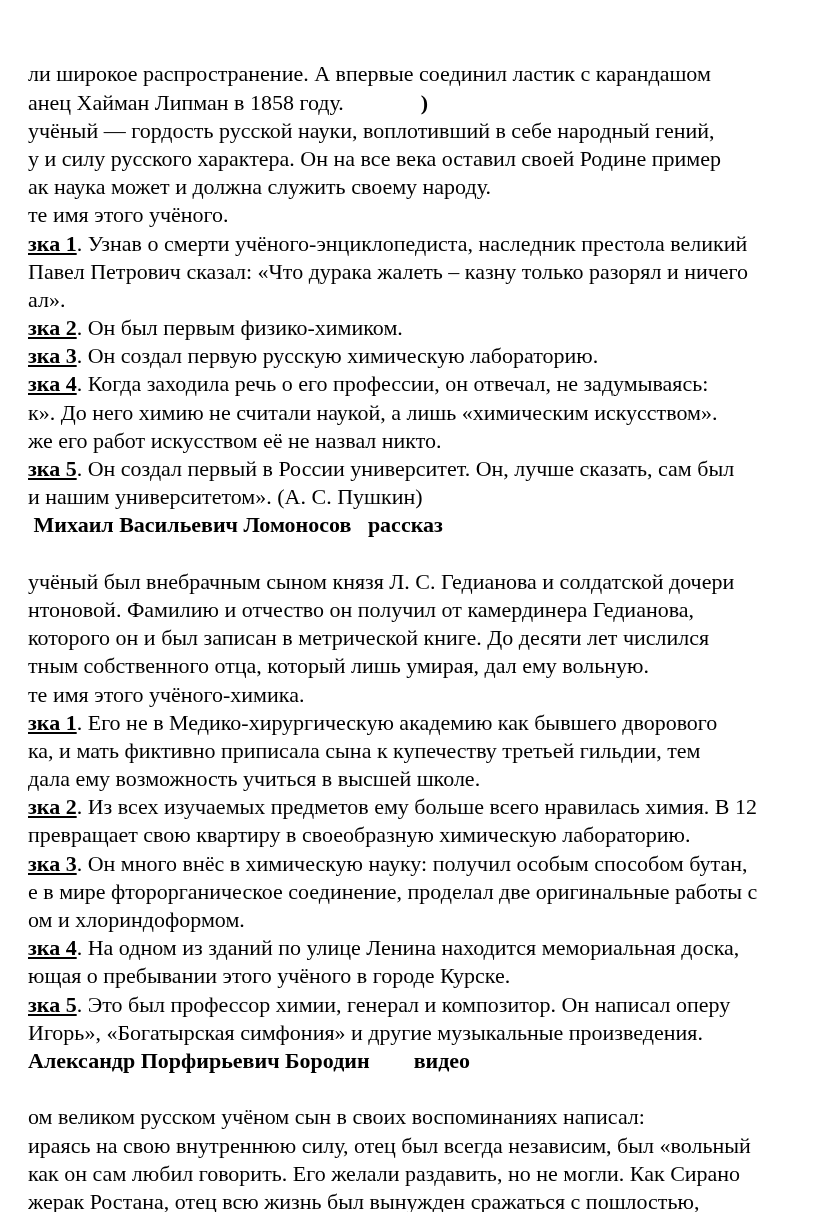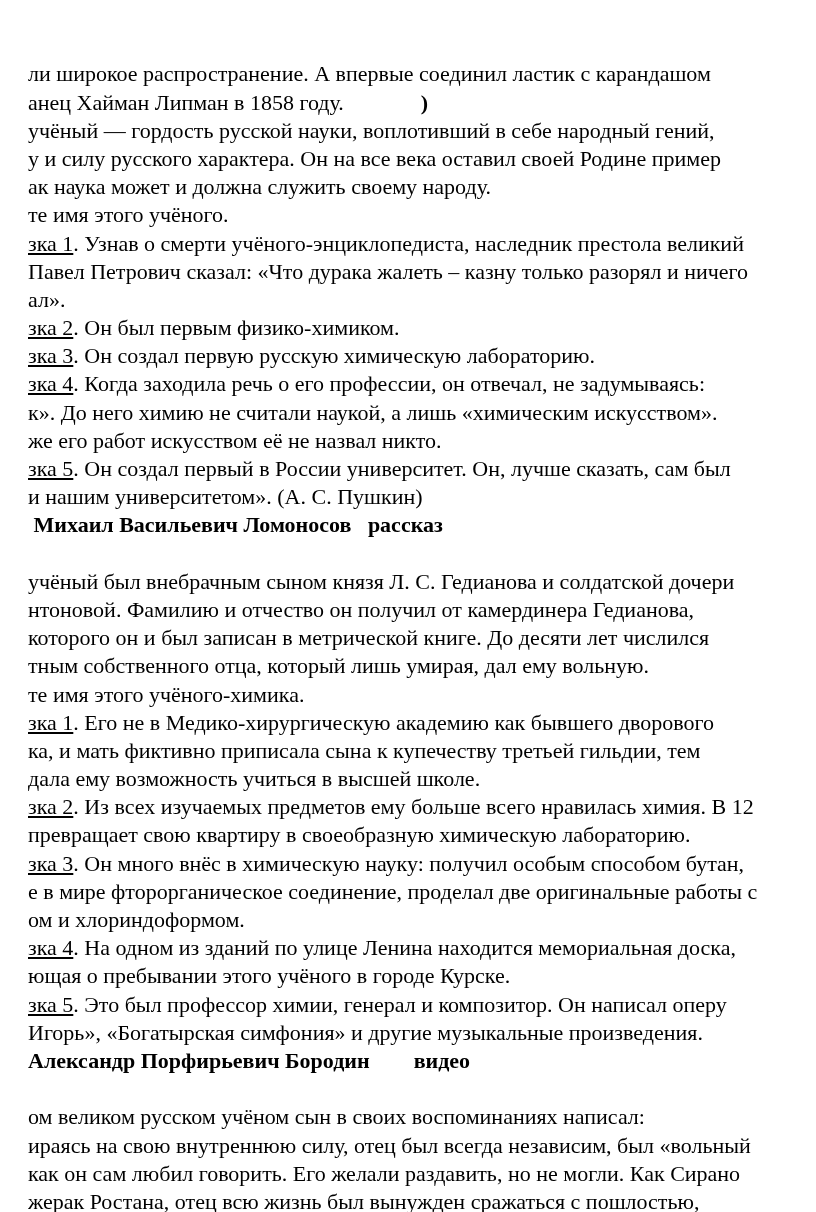--- a/index.html
+++ b/index.html
@@ -24,20 +24,20 @@
     box-sizing: border-box;
     white-space: pre;
     overflow: hidden;
     margin-left: 28px;
   }
   .line {
     height: 28.2px;
     white-space: pre;
   }
   .seg-bold { font-weight: bold; }
-  .seg-underline { text-decoration: underline; }
+  .seg-underline { text-decoration: underline; font-weight: bold; }
 </style>
 </head>
 <body>
 
 <div class="page">
   <div id="doc-lines"><div class="line"><span>ли широкое распространение. А впервые соединил ластик с карандашом</span></div><div class="line"><span>анец Хайман Липман в 1858 году.              </span><span class="seg-bold">)</span></div><div class="line"><span>учёный — гордость русской науки, воплотивший в себе народный гений,</span></div><div class="line"><span>у и силу русского характера. Он на все века оставил своей Родине пример</span></div><div class="line"><span>ак наука может и должна служить своему народу.</span></div><div class="line"><span>те имя этого учёного.</span></div><div class="line"><span class="seg-underline">зка 1</span><span>. Узнав о смерти учёного-энциклопедиста, наследник престола великий</span></div><div class="line"><span>Павел Петрович сказал: «Что дурака жалеть – казну только разорял и ничего</span></div><div class="line"><span>ал».</span></div><div class="line"><span class="seg-underline">зка 2</span><span>. Он был первым физико-химиком.</span></div><div class="line"><span class="seg-underline">зка 3</span><span>. Он создал первую русскую химическую лабораторию.</span></div><div class="line"><span class="seg-underline">зка 4</span><span>. Когда заходила речь о его профессии, он отвечал, не задумываясь:</span></div><div class="line"><span>к». До него химию не считали наукой, а лишь «химическим искусством».</span></div><div class="line"><span>же его работ искусством её не назвал никто.</span></div><div class="line"><span class="seg-underline">зка 5</span><span>. Он создал первый в России университет. Он, лучше сказать, сам был</span></div><div class="line"><span>и нашим университетом». (А. С. Пушкин)</span></div><div class="line"><span class="seg-bold"> Михаил Васильевич Ломоносов   рассказ</span></div><div class="line">&nbsp;</div><div class="line"><span>учёный был внебрачным сыном князя Л. С. Гедианова и солдатской дочери</span></div><div class="line"><span>нтоновой. Фамилию и отчество он получил от камердинера Гедианова,</span></div><div class="line"><span>которого он и был записан в метрической книге. До десяти лет числился</span></div><div class="line"><span>тным собственного отца, который лишь умирая, дал ему вольную.</span></div><div class="line"><span>те имя этого учёного-химика.</span></div><div class="line"><span class="seg-underline">зка 1</span><span>. Его не в Медико-хирургическую академию как бывшего дворового</span></div><div class="line"><span>ка, и мать фиктивно приписала сына к купечеству третьей гильдии, тем</span></div><div class="line"><span>дала ему возможность учиться в высшей школе.</span></div><div class="line"><span class="seg-underline">зка 2</span><span>. Из всех изучаемых предметов ему больше всего нравилась химия. В 12</span></div><div class="line"><span>превращает свою квартиру в своеобразную химическую лабораторию.</span></div><div class="line"><span class="seg-underline">зка 3</span><span>. Он много внёс в химическую науку: получил особым способом бутан,</span></div><div class="line"><span>е в мире фторорганическое соединение, проделал две оригинальные работы с</span></div><div class="line"><span>ом и хлориндоформом.</span></div><div class="line"><span class="seg-underline">зка 4</span><span>. На одном из зданий по улице Ленина находится мемориальная доска,</span></div><div class="line"><span>ющая о пребывании этого учёного в городе Курске.</span></div><div class="line"><span class="seg-underline">зка 5</span><span>. Это был профессор химии, генерал и композитор. Он написал оперу</span></div><div class="line"><span>Игорь», «Богатырская симфония» и другие музыкальные произведения.</span></div><div class="line"><span class="seg-bold">Александр Порфирьевич Бородин        видео</span></div><div class="line">&nbsp;</div><div class="line"><span>ом великом русском учёном сын в своих воспоминаниях написал:</span></div><div class="line"><span>ираясь на свою внутреннюю силу, отец был всегда независим, был «вольный</span></div><div class="line"><span>как он сам любил говорить. Его желали раздавить, но не могли. Как Сирано</span></div><div class="line"><span>жерак Ростана, отец всю жизнь был вынужден сражаться с пошлостью,</span></div></div>
 </div>
 
 </body></html>

